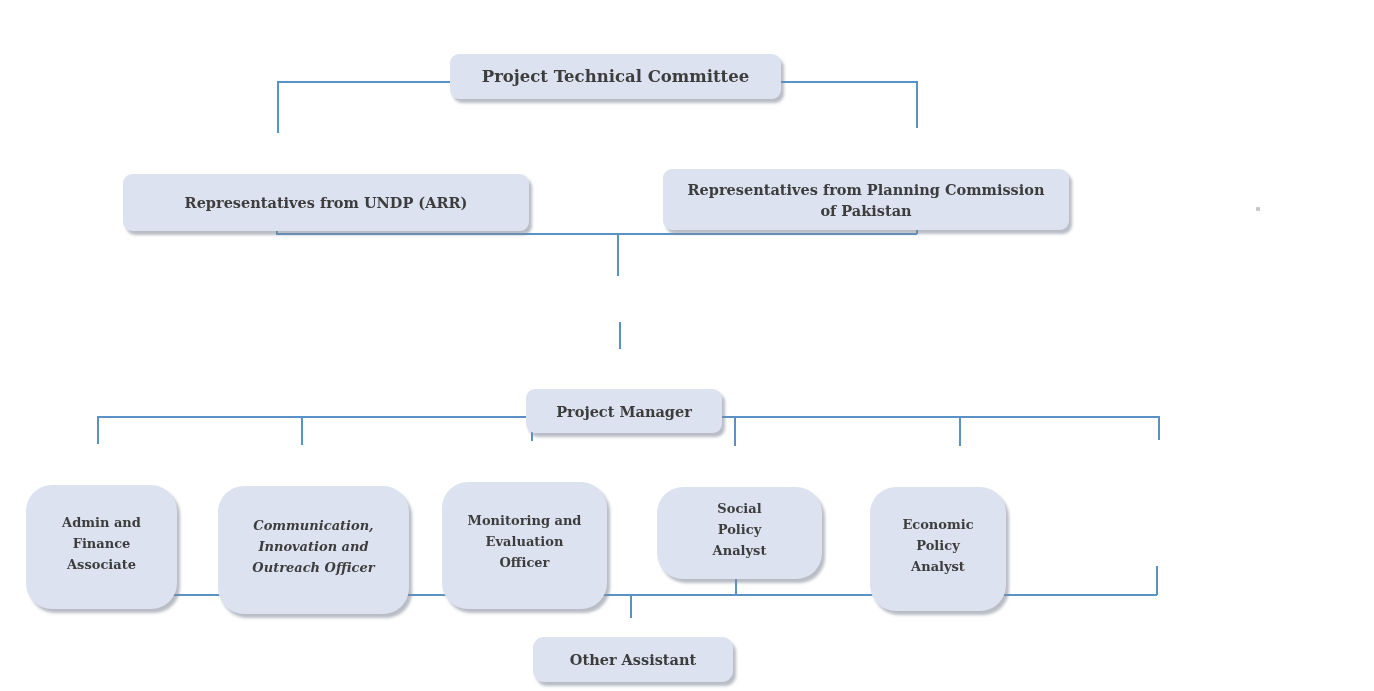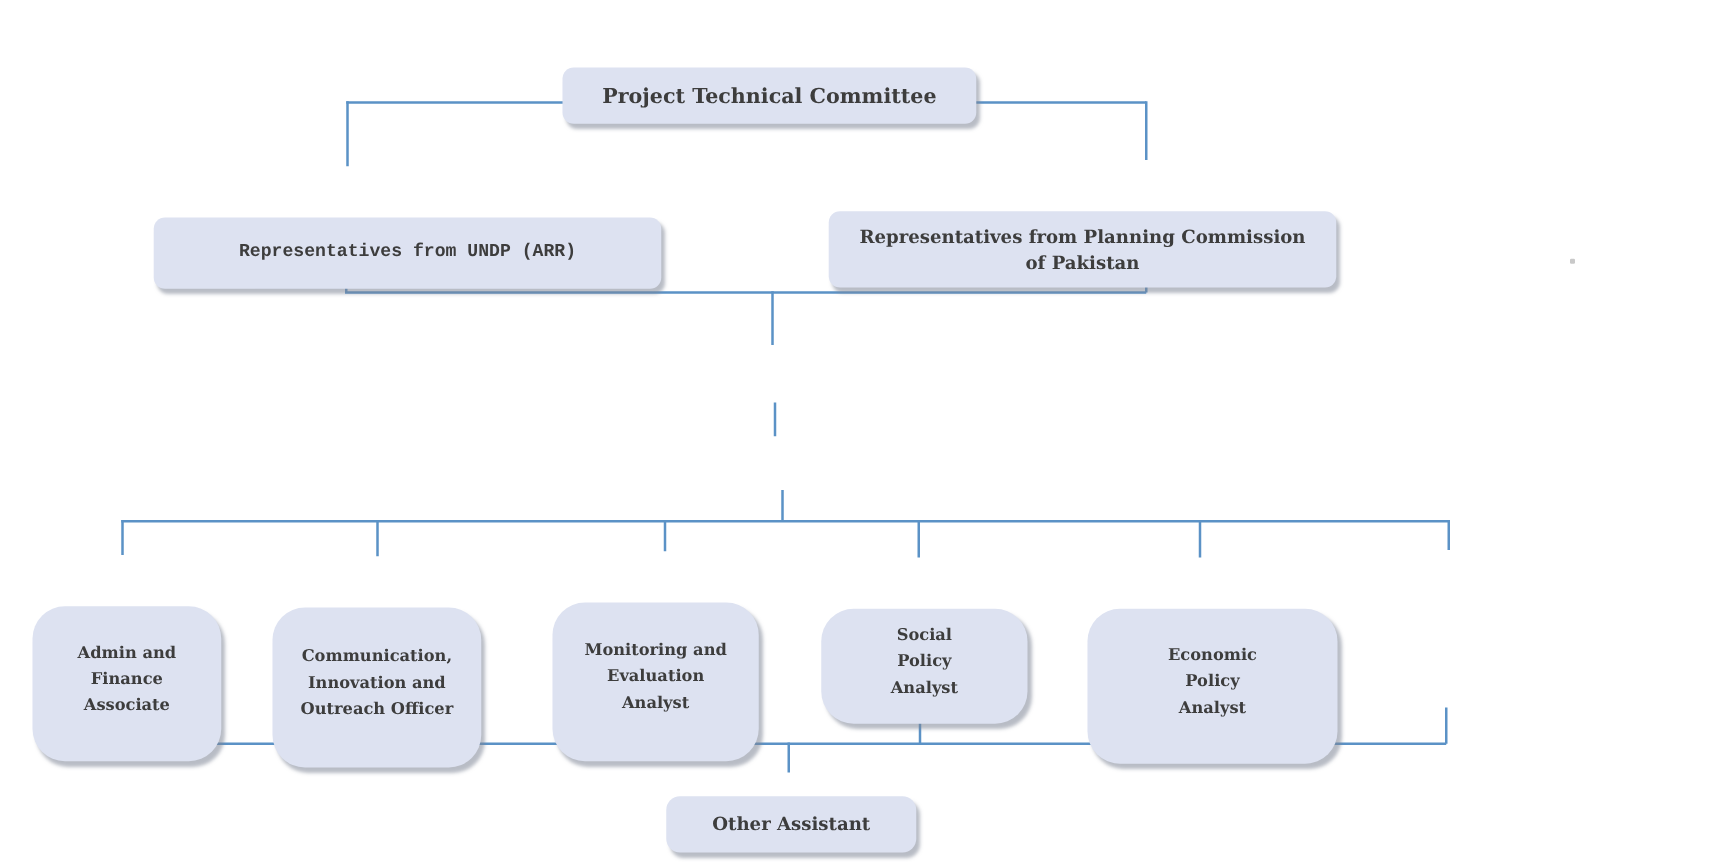--- a/index.html
+++ b/index.html
@@ -73,56 +73,59 @@
   <div class="line v" style="left:735px;  top:570px; height:25px;"></div>
   <div class="line v" style="left:955px;  top:570px; height:25px;"></div>
   <div class="line v" style="left:1156px; top:566px; height:29px;"></div>
   <div class="line h" style="left:89px;  top:594px; width:1068px;"></div>
   <div class="line v" style="left:630px; top:594px; height:24px;"></div>
 
   <div class="node rounded-sm title-size" style="left:450px; top:13px; width:331px; height:45px;">
     <span>Project Technical Committee</span>
   </div>
 
-  <div class="node rounded-sm big-size" style="left:123px; top:133px; width:406px; height:57px;font-family:Liberation Mono, monospace;">
+  <div class="node rounded-sm big-size" style="left:123px; top:133px; width:406px; height:57px;">
     <span>Representatives from UNDP (ARR)</span>
   </div>
 
   <div class="node rounded-sm big-size" style="left:663px; top:128px; width:406px; height:61px;text-align:center;">
     <span>Representatives from Planning Commission
 of Pakistan</span>
   </div>
 
 
+  <div class="node rounded-sm big-size" style="left:526px; top:348px; width:196px; height:44px;">
+    <span>Project Manager</span>
+  </div>
 
   <div class="node rounded-lg role-size" style="left:26px; top:444px; width:151px; height:124px;">
     <span>Admin and
 Finance
 Associate</span>
   </div>
 
-  <div class="node rounded-lg role-size" style="left:218px; top:445px; width:167px; height:128px;">
+  <div class="node rounded-lg role-size" style="left:218px; top:445px; width:191px; height:128px;font-style:italic;">
     <span>Communication,
 Innovation and
 Outreach Officer</span>
   </div>
 
   <div class="node rounded-lg role-size" style="left:442px; top:441px; width:165px; height:127px;">
     <span>Monitoring and
 Evaluation
-Analyst</span>
+Officer</span>
   </div>
 
   <div class="node rounded-lg role-size" style="left:657px; top:446px; width:165px; height:92px;">
     <span>Social
 Policy
 Analyst</span>
   </div>
 
-  <div class="node rounded-lg role-size" style="left:870px; top:446px; width:200px; height:124px;">
+  <div class="node rounded-lg role-size" style="left:870px; top:446px; width:136px; height:124px;">
     <span>Economic
 Policy
 Analyst</span>
   </div>
 
 
   <div class="node rounded-md big-size" style="left:533px; top:596px; width:200px; height:45px;">
     <span>Other Assistant</span>
   </div>
 

